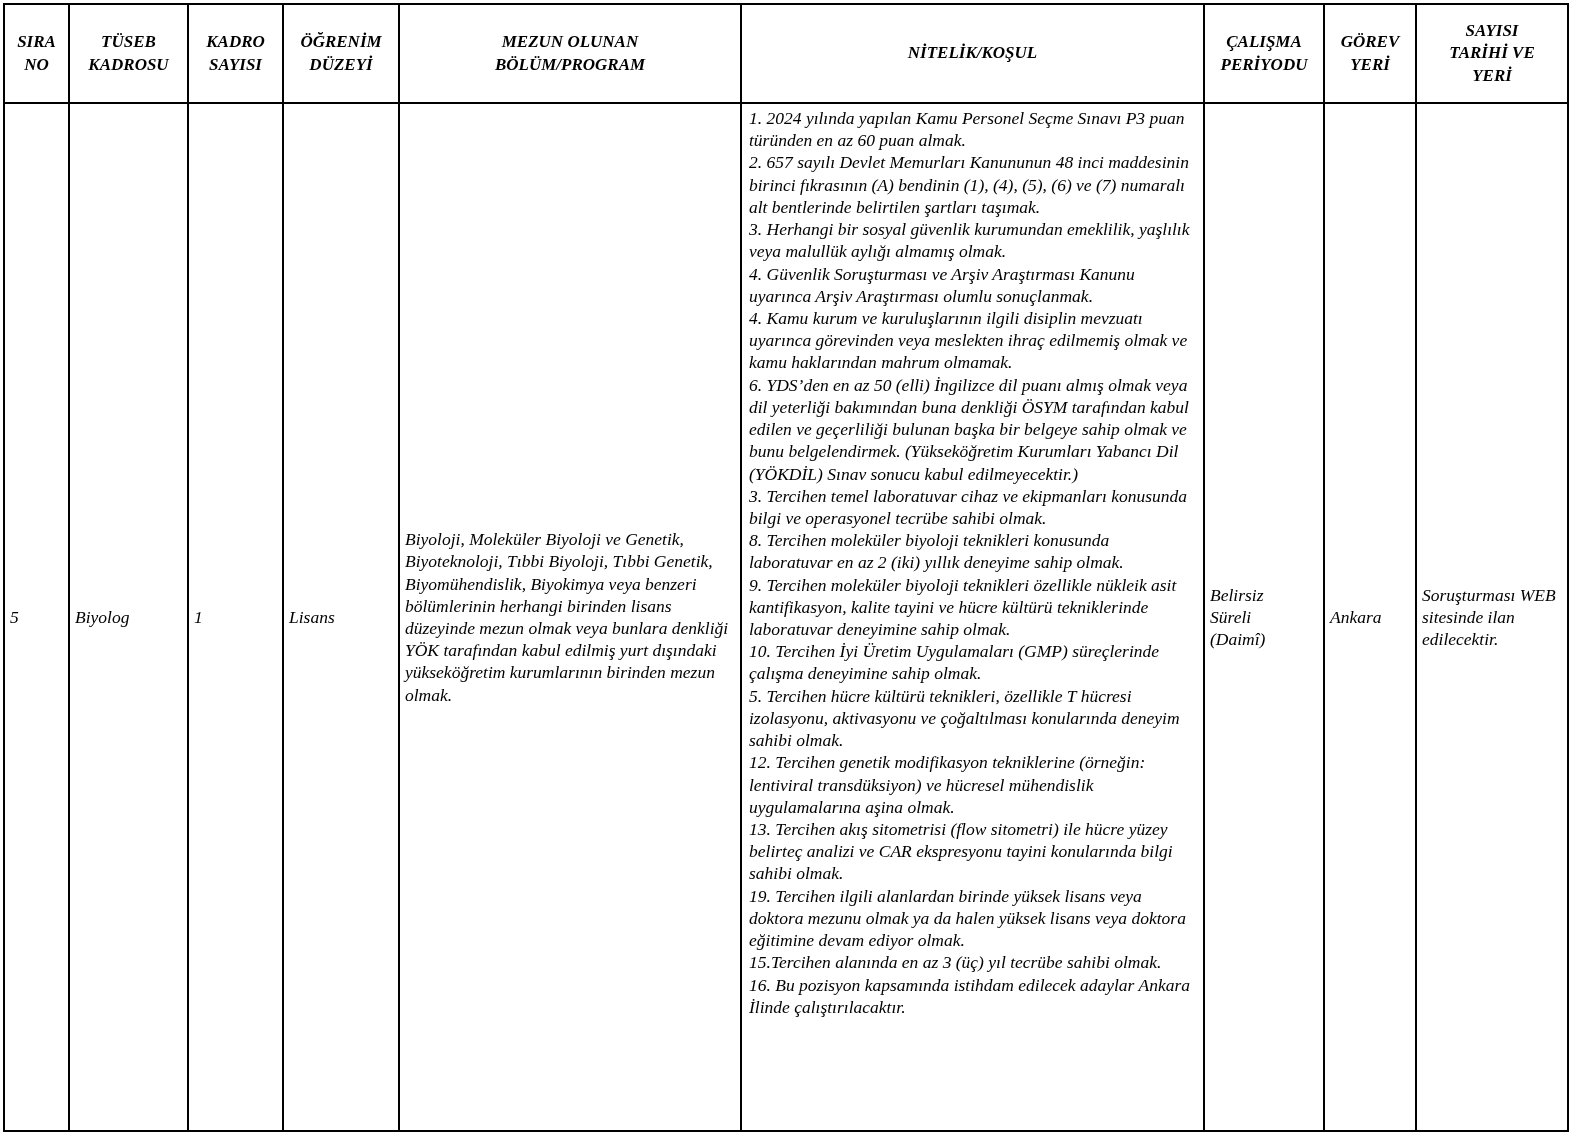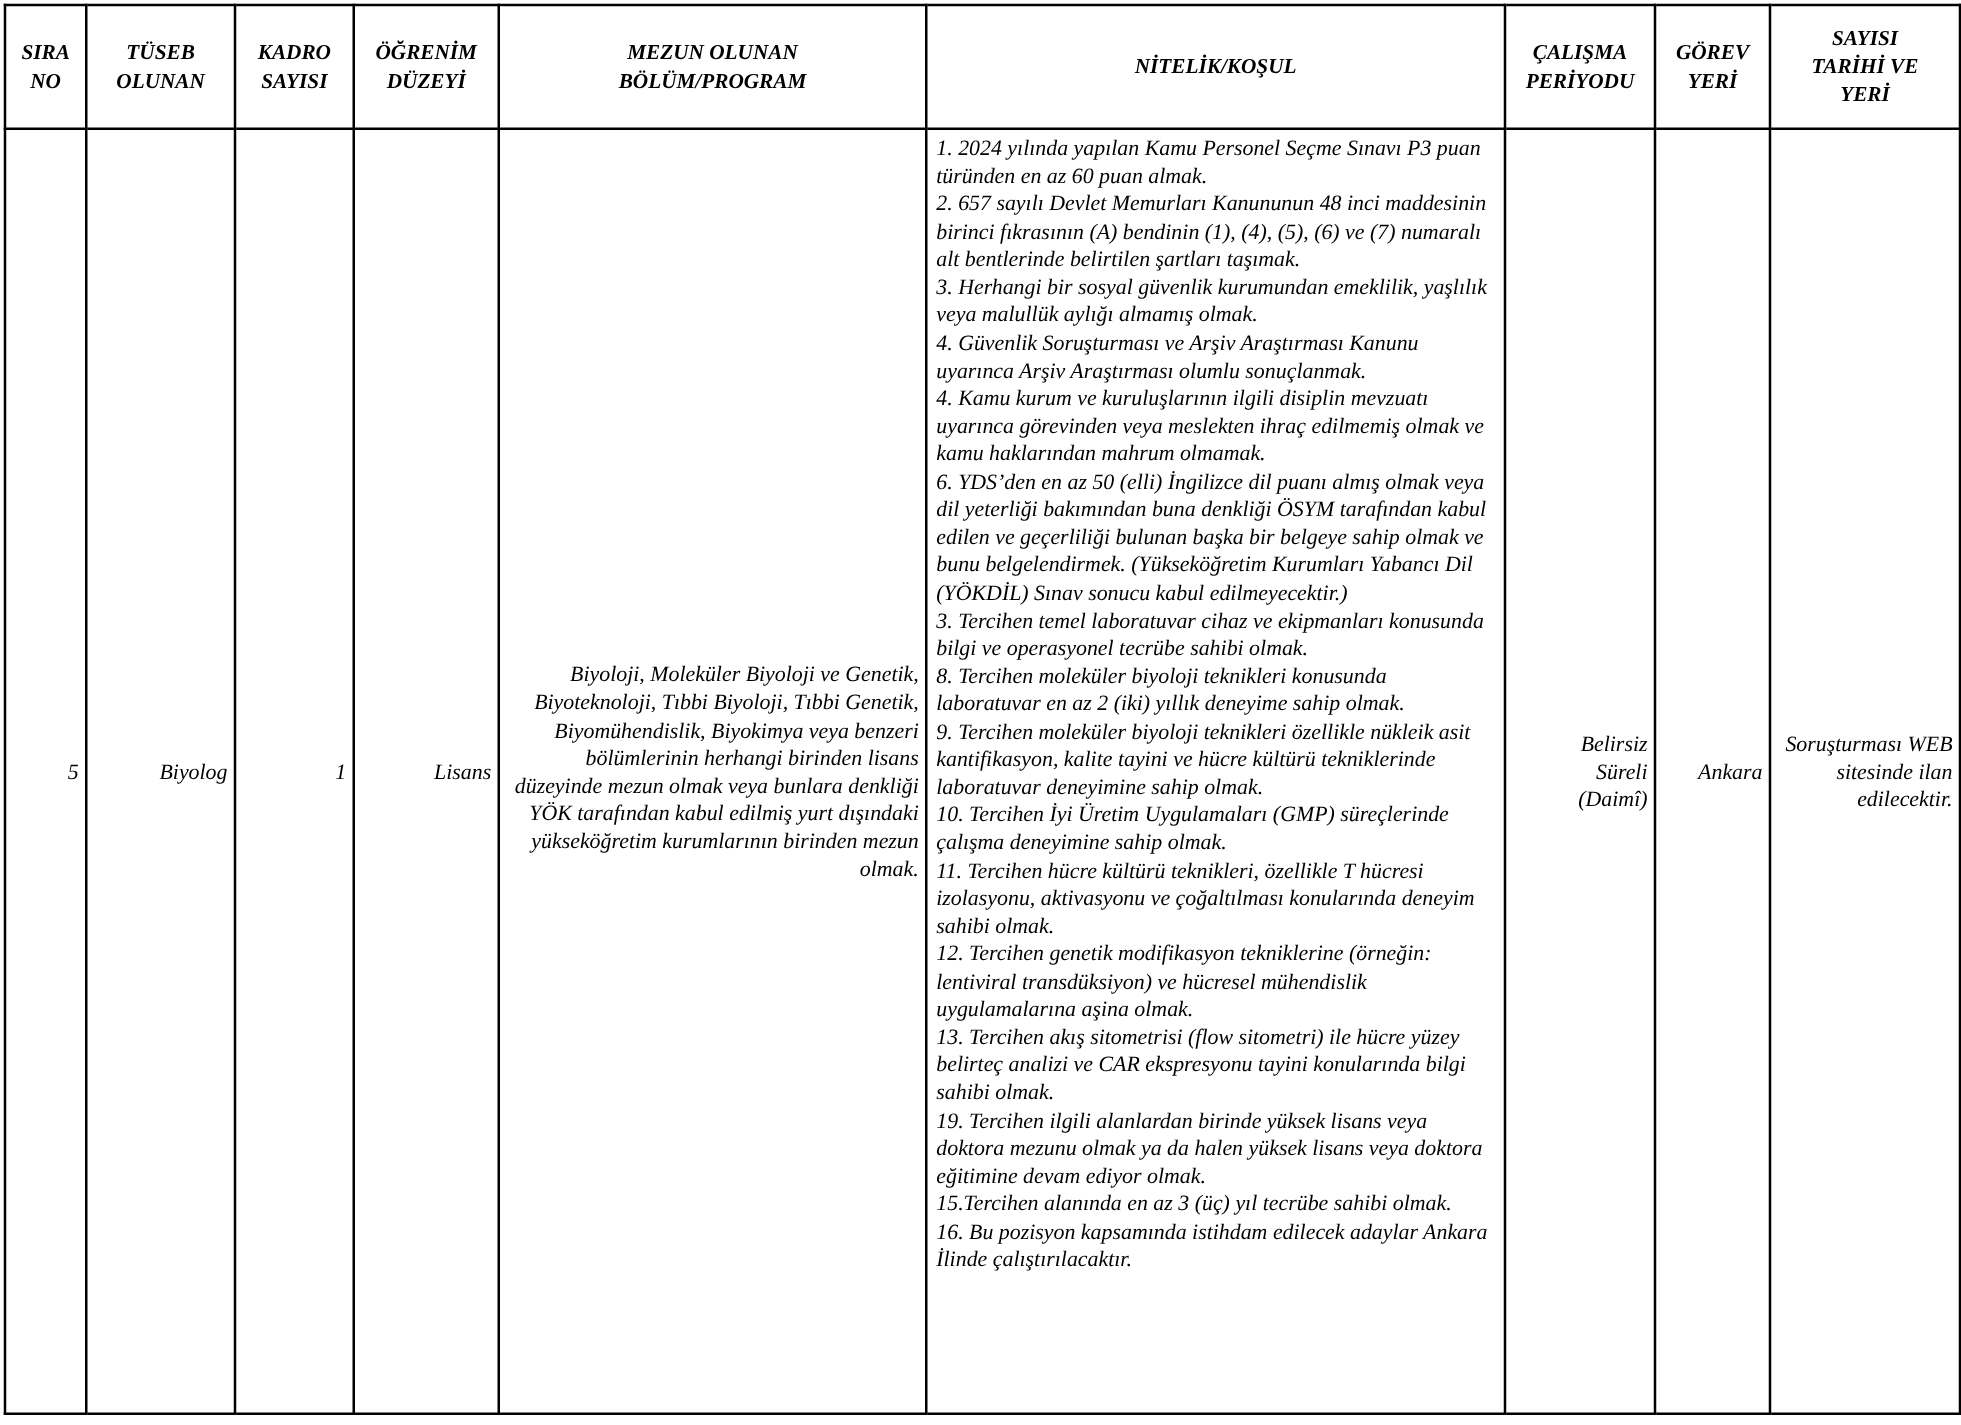--- a/index.html
+++ b/index.html
@@ -29,21 +29,21 @@
     text-align: center;
     vertical-align: middle;
     white-space: pre-line;
     line-height: 1.3;
     padding: 2px;
     height: 93px;
   }
   .job-table td {
     font-size: 17.5px;
     line-height: 1.27;
-    text-align: right;
+    text-align: left;
     vertical-align: middle;
     padding: 2px 5px;
   }
   tr.data-row { height: 1028px; }
   td.qual-cell {
     text-align: left;
     vertical-align: top;
     padding: 3px 8px 3px 7px;
     margin-top: 16px;
   }
@@ -62,21 +62,21 @@
     <col style="width:463px">
     <col style="width:120px">
     <col style="width:92px">
     <col style="width:152px">
   </colgroup>
   <thead>
     <tr>
       <th>SIRA
 NO</th>
       <th>TÜSEB
-OLUNAN</th>
+KADROSU</th>
       <th>KADRO
 SAYISI</th>
       <th>ÖĞRENİM
 DÜZEYİ</th>
       <th>MEZUN OLUNAN
 BÖLÜM/PROGRAM</th>
       <th>NİTELİK/KOŞUL</th>
       <th>ÇALIŞMA
 PERİYODU</th>
       <th>GÖREV
@@ -97,21 +97,21 @@
           <div class="req-item">1. 2024 yılında yapılan Kamu Personel Seçme Sınavı P3 puan türünden en az 60 puan almak.</div>
           <div class="req-item">2. 657 sayılı Devlet Memurları Kanununun 48 inci maddesinin birinci fıkrasının (A) bendinin (1), (4), (5), (6) ve (7) numaralı alt bentlerinde belirtilen şartları taşımak.</div>
           <div class="req-item">3. Herhangi bir sosyal güvenlik kurumundan emeklilik, yaşlılık veya malullük aylığı almamış olmak.</div>
           <div class="req-item">4. Güvenlik Soruşturması ve Arşiv Araştırması Kanunu uyarınca Arşiv Araştırması olumlu sonuçlanmak.</div>
           <div class="req-item">4. Kamu kurum ve kuruluşlarının ilgili disiplin mevzuatı uyarınca görevinden veya meslekten ihraç edilmemiş olmak ve kamu haklarından mahrum olmamak.</div>
           <div class="req-item">6. YDS’den en az 50 (elli) İngilizce dil puanı almış olmak veya dil yeterliği bakımından buna denkliği ÖSYM tarafından kabul edilen ve geçerliliği bulunan başka bir belgeye sahip olmak ve bunu belgelendirmek. (Yükseköğretim Kurumları Yabancı Dil  (YÖKDİL) Sınav sonucu kabul edilmeyecektir.)</div>
           <div class="req-item">3. Tercihen temel laboratuvar cihaz ve ekipmanları konusunda bilgi ve operasyonel tecrübe sahibi olmak.</div>
           <div class="req-item">8. Tercihen moleküler biyoloji teknikleri konusunda laboratuvar en az 2 (iki) yıllık deneyime sahip olmak.</div>
           <div class="req-item">9. Tercihen moleküler biyoloji teknikleri özellikle nükleik asit kantifikasyon, kalite tayini ve hücre kültürü tekniklerinde laboratuvar deneyimine sahip olmak.</div>
           <div class="req-item">10. Tercihen İyi Üretim Uygulamaları (GMP) süreçlerinde çalışma deneyimine sahip olmak.</div>
-          <div class="req-item">11. Tercihen hücre kültürü teknikleri, özellikle T hücresi izolasyonu, aktivasyonu ve çoğaltılması konularında deneyim sahibi olmak.</div>
+          <div class="req-item">5. Tercihen hücre kültürü teknikleri, özellikle T hücresi izolasyonu, aktivasyonu ve çoğaltılması konularında deneyim sahibi olmak.</div>
           <div class="req-item">12. Tercihen genetik modifikasyon tekniklerine (örneğin: lentiviral transdüksiyon) ve hücresel mühendislik uygulamalarına aşina olmak.</div>
           <div class="req-item">13. Tercihen akış sitometrisi (flow sitometri) ile hücre yüzey belirteç analizi ve CAR ekspresyonu tayini konularında bilgi sahibi olmak.</div>
           <div class="req-item">19. Tercihen ilgili alanlardan birinde yüksek lisans veya doktora mezunu olmak ya da halen yüksek lisans veya doktora eğitimine devam ediyor olmak.</div>
           <div class="req-item">15.Tercihen alanında en az 3 (üç) yıl tecrübe sahibi olmak.</div>
           <div class="req-item">16. Bu pozisyon kapsamında istihdam edilecek adaylar Ankara İlinde çalıştırılacaktır.</div>
         </td>
       <td style="white-space:pre-line">Belirsiz
 Süreli
 (Daimî)</td>
       <td>Ankara</td>

